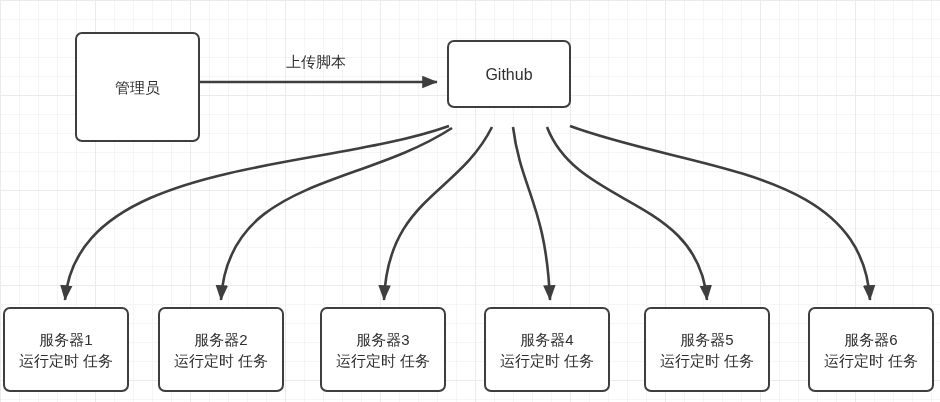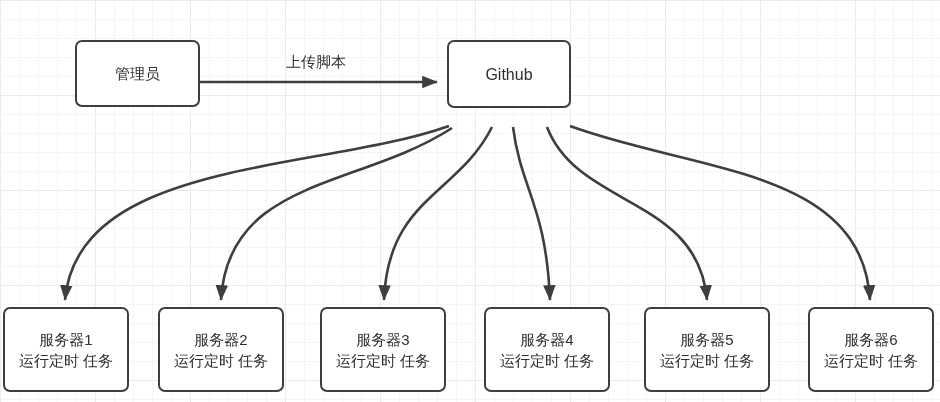--- a/index.html
+++ b/index.html
@@ -36,21 +36,21 @@
     display: flex;
     flex-direction: column;
     align-items: center;
     justify-content: center;
     color: #2e2e2e;
     font-size: 15px;
     line-height: 21px;
     text-align: center;
     cursor: default;
   }
-  .node-admin  { left: 75px;  top: 40px; width: 125px; height: 67px; }
+  .node-admin  { left: 75px;  top: 32px; width: 125px; height: 110px; }
   .node-github { left: 447px; top: 40px; width: 124px; height: 68px; font-size: 16px; }
   .node-server { top: 307px; width: 126px; height: 85px; }
   .s1 { left: 3px; text-align: right; }
   .s2 { left: 158px; }
   .s3 { left: 320px; }
   .s4 { left: 484px; }
   .s5 { left: 644px; }
   .s6 { left: 808px; }
   .edge-label {
     position: absolute;

